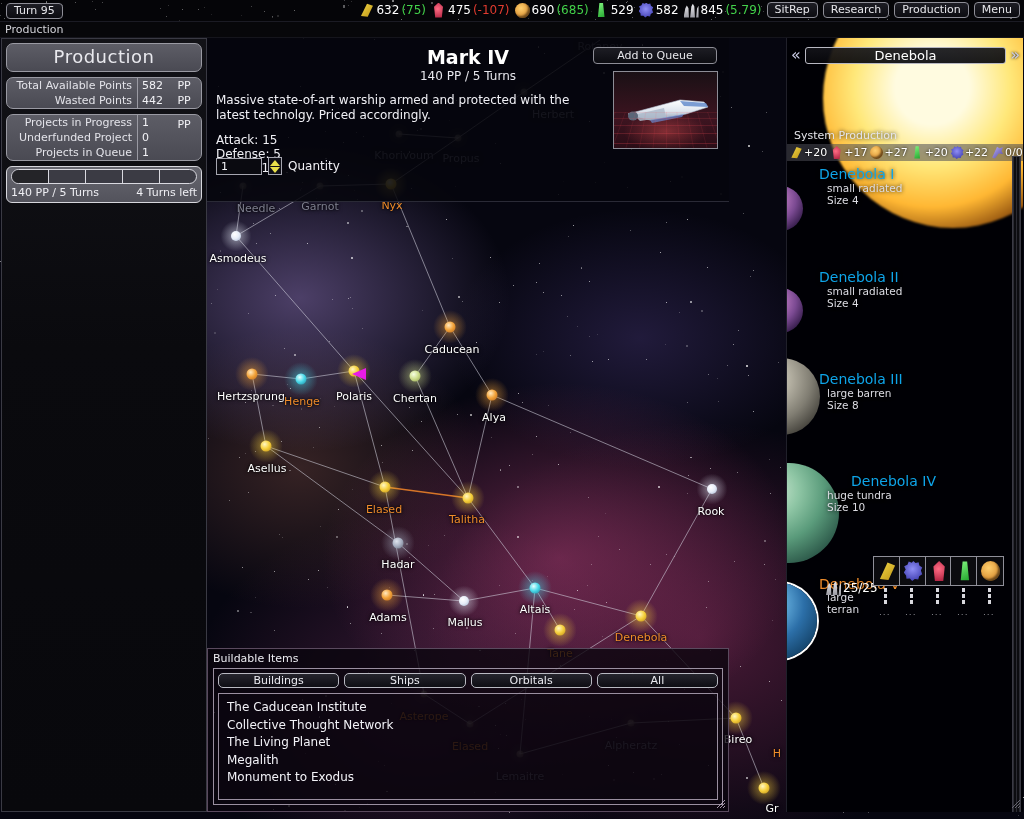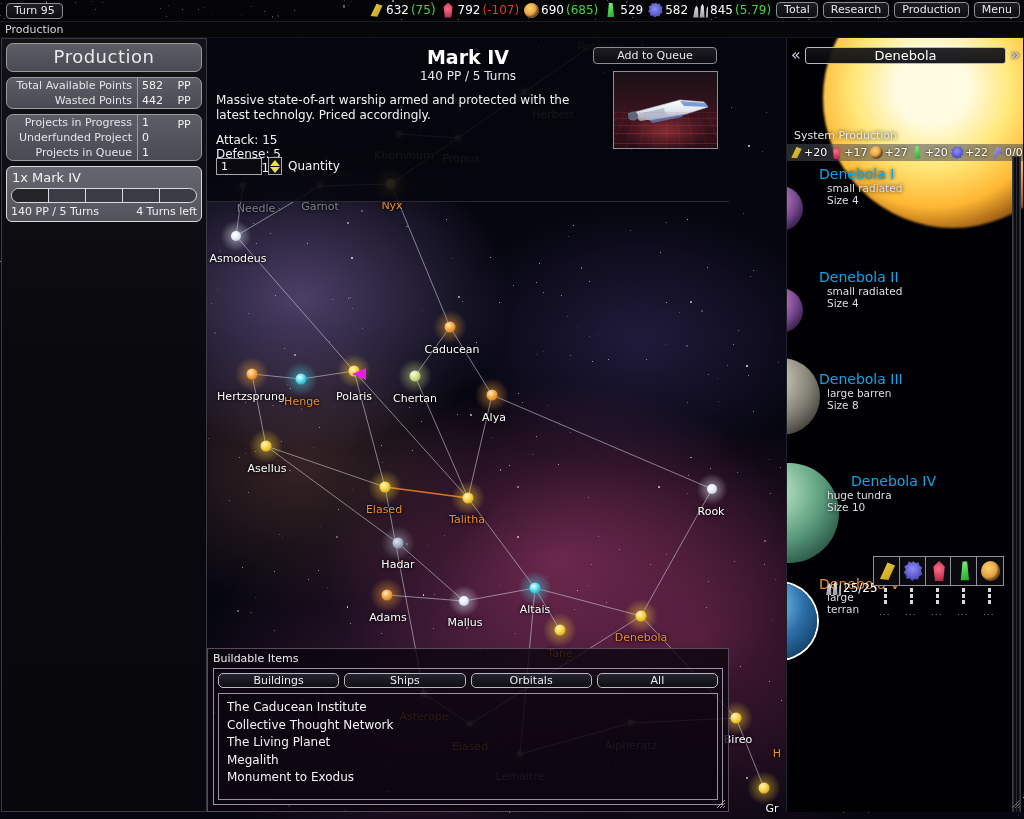--- a/index.html
+++ b/index.html
@@ -1015,42 +1015,42 @@
       </div>
     <div id="turn-pill" class="pill">Turn 95</div>
     <div id="topright">
         <div class="res">
           <span class="ricon ic-food"></span>
           <span class="val">632</span>
           <span class="delta-pos">(75)</span>
         </div>
         <div class="res">
           <span class="ricon ic-ind"></span>
-          <span class="val">792</span>
+          <span class="val">475</span>
           <span class="delta-neg">(-107)</span>
         </div>
         <div class="res">
           <span class="ricon ic-trade"></span>
           <span class="val">690</span>
           <span class="delta-pos">(685)</span>
         </div>
         <div class="res">
           <span class="ricon ic-res"></span>
           <span class="val">529</span>
         </div>
         <div class="res">
           <span class="ricon ic-prod"></span>
           <span class="val">582</span>
         </div>
         <div class="res">
           <span class="ricon ic-pop"></span>
           <span class="val">845</span>
           <span class="delta-pos">(5.79)</span>
         </div>
-        <div class="pill">Total</div>
+        <div class="pill">SitRep</div>
         <div class="pill">Research</div>
         <div class="pill">Production</div>
         <div class="pill">Menu</div>
       </div>
   </div>
 
   <div id="prodstrip">Production</div>
 
   <div id="leftpanel">
     <div id="lp-inner">
@@ -1093,21 +1093,20 @@
             <div class="col-u" id="statsB-units">
                 <div></div>
                 <div>PP</div>
                 <div></div>
               </div>
           </div>
         </div>
       </div>
 
       <div id="queue-card">
-        <div id="queue-name">1x Mark IV</div>
         <div id="queue-bar">
             <div class="seg filled"></div>
             <div class="seg"></div>
             <div class="seg"></div>
             <div class="seg"></div>
             <div class="seg"></div>
           </div>
         <div id="queue-foot">
           <span>140 PP / 5 Turns</span>
           <span>4 Turns left</span>

